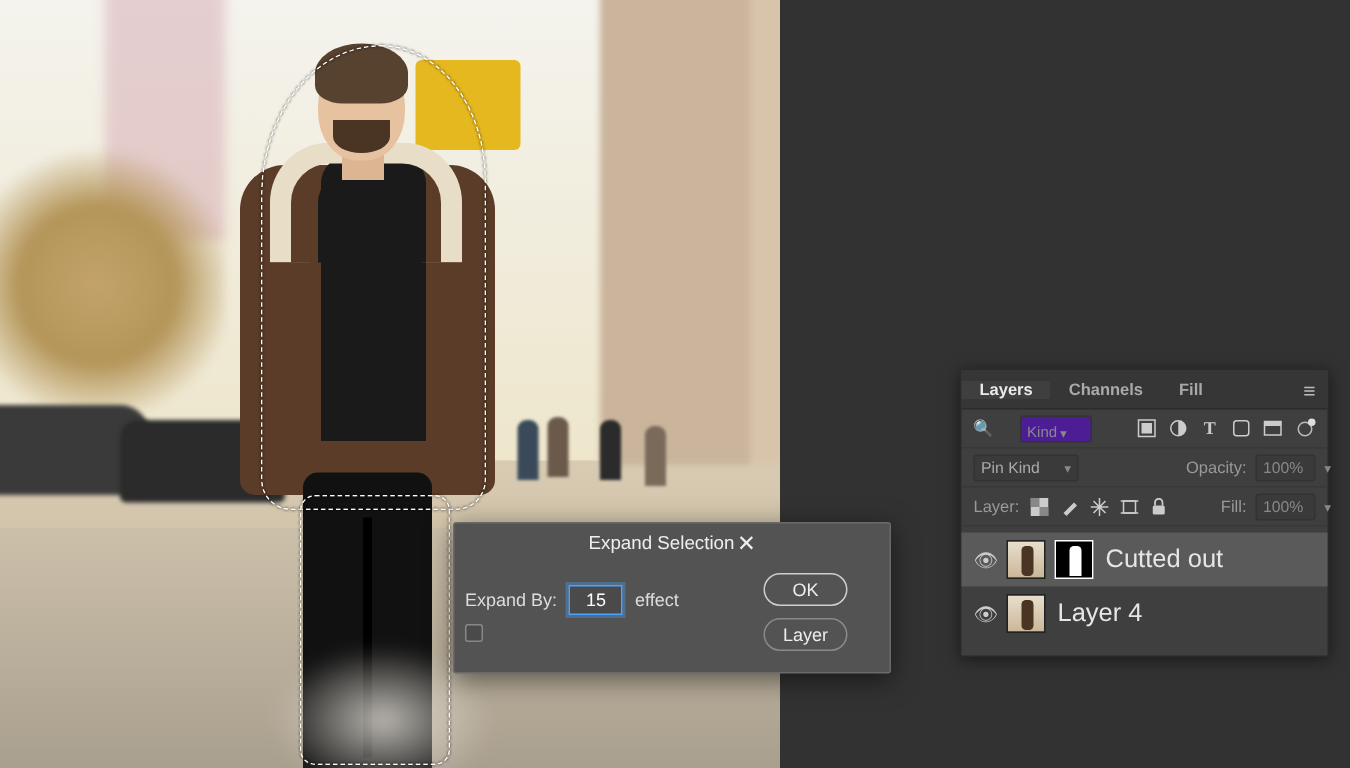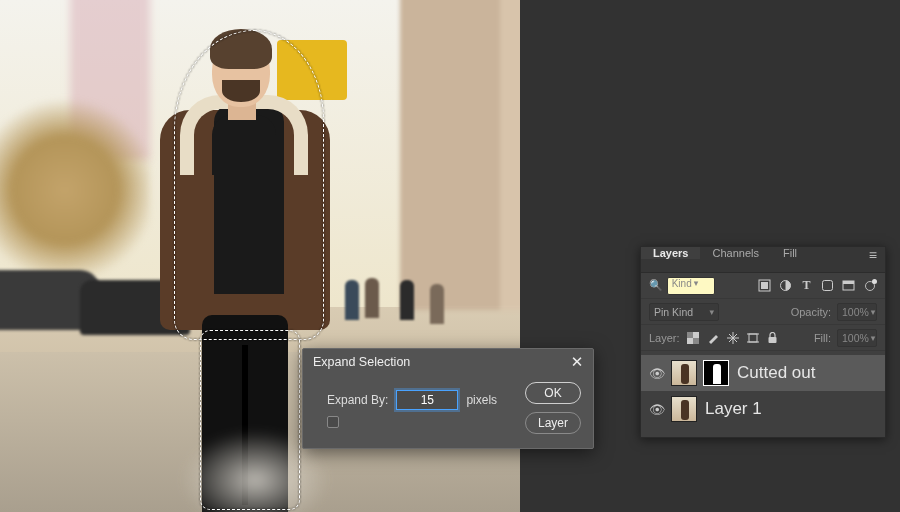--- a/index.html
+++ b/index.html
@@ -27,48 +27,48 @@
   .collar { position:absolute; left:40px; top:60px; width:128px; height:80px; border:14px solid #e8ddc6; border-bottom:none; border-radius:40px 40px 0 0; }
   .legs   { position:absolute; left:62px; top:280px; width:86px; height:210px; background:#111; border-radius:10px 10px 0 0; }
   .legs::after{content:"";position:absolute;left:40px;top:30px;width:6px;height:160px;background:#000;}
   .smoke  { position:absolute; left:40px; bottom:-20px; width:150px; height:100px; background:radial-gradient(ellipse,#eae6dd 0%,transparent 70%); filter:blur(6px); opacity:.8; }
   .ants   { position:absolute; border:1px dashed #fff; filter:drop-shadow(0 0 1px #000); }
 
   
 
   
   .dialog { position:absolute; left:302px; top:348px; width:292px; background:#535353; border:1px solid #6a6a6a; border-radius:2px; box-shadow:0 4px 18px rgba(0,0,0,.5); font-size:12px; }
-  .dlg-title { display:flex; justify-content:space-between; align-items:center; padding:5px 8px 4px 10px; color:#eee; font-size:12.5px; }
+  .dlg-title { display:flex; justify-content:center; align-items:center; padding:5px 8px 4px 10px; color:#eee; font-size:12.5px; }
   .dlg-close { width:16px; height:16px; display:flex; align-items:center; justify-content:center; cursor:pointer; color:#eee; font-size:15px; }
-  .dlg-body { padding:10px 12px 14px 24px; position:relative; }
+  .dlg-body { padding:10px 12px 14px 7px; position:relative; }
   .row { display:flex; align-items:center; gap:8px; margin:6px 0; color:#ddd; }
-  .num-input { width:62px; height:20px; background:#4a4a4a; border:1px solid #4aa3ff; color:#fff; text-align:center; font-size:12px; outline:2px solid rgba(74,163,255,.35); }
+  .num-input { width:36px; height:20px; background:#4a4a4a; border:1px solid #4aa3ff; color:#fff; text-align:center; font-size:12px; outline:2px solid rgba(74,163,255,.35); }
   .chk { width:12px; height:12px; border:1px solid #888; border-radius:2px; background:#4a4a4a; display:inline-block; }
-  .btn-col { position:absolute; right:12px; top:8px; display:flex; flex-direction:column; gap:8px; }
+  .btn-col { position:absolute; right:28px; top:8px; display:flex; flex-direction:column; gap:8px; }
   .pill { width:56px; height:22px; border:1px solid #8a8a8a; border-radius:12px; background:#535353; color:#eee; font-size:12px; display:flex; align-items:center; justify-content:center; cursor:pointer; }
   .pill.primary { border:1.5px solid #cfcfcf; }
 
   
   .panel { position:absolute; left:640px; top:246px; width:246px; background:#3f3f3f; border:1px solid #2a2a2a; box-shadow:0 2px 10px rgba(0,0,0,.5); font-size:11px; }
-  .tabs { display:flex; background:#363636; height:26px; align-items:flex-start; border-bottom:1px solid #2c2c2c; }
-  .tab { padding:0 12px; display:flex; align-items:center; color:#aaa; cursor:pointer; font-size:11px; }
+  .tabs { display:flex; background:#363636; height:26px; align-items:center; border-bottom:1px solid #2c2c2c; }
+  .tab { padding:0 12px; display:flex; align-items:center; color:#aaa; cursor:pointer; font-size:11px;font-weight:bold; }
   .tab.active { background:#3f3f3f; color:#eaeaea; font-weight:600; }
   .tabspace { flex:1; }
   .ham { padding:0 8px; color:#bbb; display:flex; align-items:center; font-size:14px; }
   .prow { display:flex; align-items:center; height:26px; padding:0 8px; gap:6px; border-bottom:1px solid #383838; color:#bbb; }
   .search { display:flex; align-items:center; gap:4px; }
   .srch-ic{ font-size:11px; color:#888;}
-  .kind-field{ background:#fef9c3; border:1px solid #333; height:18px; width:48px; color:#888; font-size:10px; padding:0 4px; display:flex; align-items:flex-start; border-radius:2px;}
+  .kind-field{ background:#4c1d95; border:1px solid #333; height:18px; width:48px; color:#888; font-size:10px; padding:0 4px; display:flex; align-items:flex-end; border-radius:2px;margin-left:13px;}
   .chev{font-size:9px;color:#888;margin-left:2px;}
   .filter-ic { width:15px; height:15px; display:flex; align-items:center; justify-content:center; color:#ccc; }
   .dot { width:10px;height:10px;border:1px solid #bbb;border-radius:50%; position:relative;}
   .dot::after{content:"";position:absolute;right:-3px;top:-3px;width:5px;height:5px;background:#ddd;border-radius:50%;}
   .blend-field{ background:#3a3a3a; border:1px solid #333; height:18px; width:70px; color:#aaa; font-size:10.5px; padding:0 4px; display:flex; align-items:center; justify-content:space-between; border-radius:2px;}
   .lbl{ color:#999; font-size:11px; }
-  .pct-field{ background:#3a3a3a; border:1px solid #333; height:18px; width:40px; color:#888; font-size:10.5px; padding:0 4px; display:flex; align-items:center; justify-content:space-between; border-radius:2px;}
+  .pct-field{ background:#3a3a3a; border:1px solid #333; height:18px; width:40px; color:#888; font-size:10.5px; padding:0 4px; display:flex; align-items:center; justify-content:space-between; border-radius:2px;gap:12px;}
   .lock-ic{ width:14px; height:14px; display:flex; align-items:center; justify-content:center; font-size:11px; }
   .layer-list{ padding:4px 0 10px 0;}
   .layer{ display:flex; align-items:center; height:36px; padding:0 8px; gap:8px; cursor:pointer;}
   .layer.sel{ background:#5a5a5a; }
   .eye{ width:14px; color:#ccc; font-size:13px; text-align:center;}
   .thumb{ width:26px; height:26px; border:1px solid #222; background:linear-gradient(180deg,#e7dfcc,#cbb79a); position:relative;}
   .thumb.t1::after{content:"";position:absolute;left:9px;top:3px;width:8px;height:20px;background:#4a3424;border-radius:3px;}
   .mask{ width:26px; height:26px; border:1px solid #fff; background:#000; position:relative; margin-left:-2px;}
   .mask::after{content:"";position:absolute;left:9px;top:3px;width:8px;height:20px;background:#fff;border-radius:3px 3px 0 0;}
   .lname{ color:#e6e6e6; font-size:17px;}
@@ -108,21 +108,21 @@
 
 <div class="dialog">
   <div class="dlg-title">
     <span>Expand Selection</span>
     <span class="dlg-close">✕</span>
   </div>
   <div class="dlg-body">
     <div class="row">
       <span>Expand By:</span>
       <input class="num-input" value="15" style="">
-      <span>pixels</span>
+      <span>effect</span>
     </div>
     <div class="row">
       <span class="chk"></span>
     </div>
     <div class="btn-col">
       <div class="pill primary">OK</div>
       <div class="pill">Layer</div>
     </div>
   </div>
 </div>
@@ -232,16 +232,16 @@
   <div class="layer-list">
     <div class="layer sel">
       <span class="eye">👁</span>
       <div class="thumb t1"></div>
       <div class="mask"></div>
       <span class="lname">Cutted out</span>
     </div>
     <div class="layer">
       <span class="eye">👁</span>
       <div class="thumb t1"></div>
-      <span class="lname">Layer 1</span>
+      <span class="lname">Layer 4</span>
     </div>
   </div>
 </div>
 
 </body></html>

